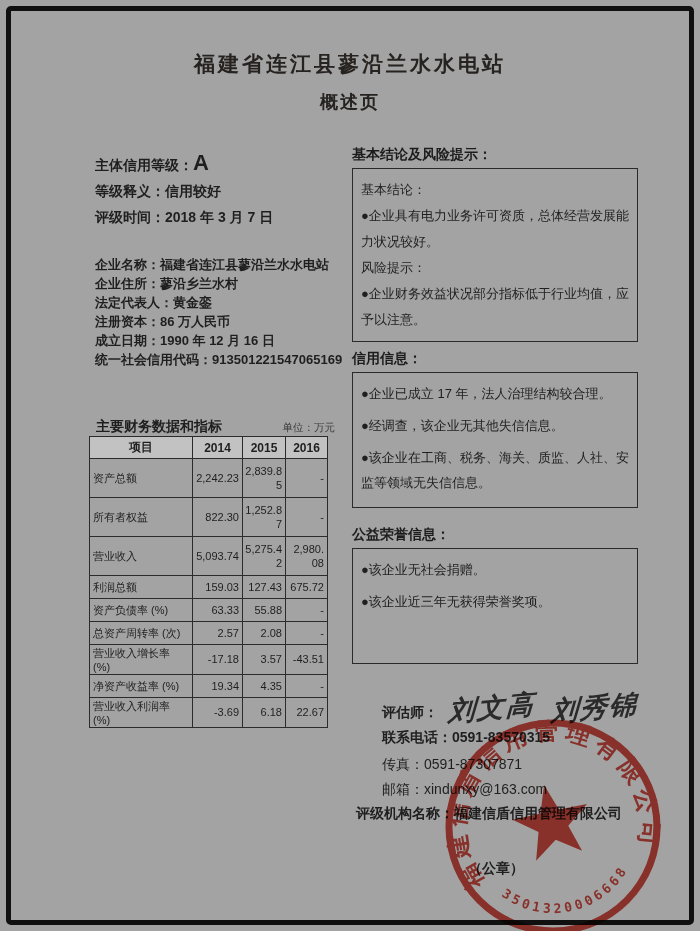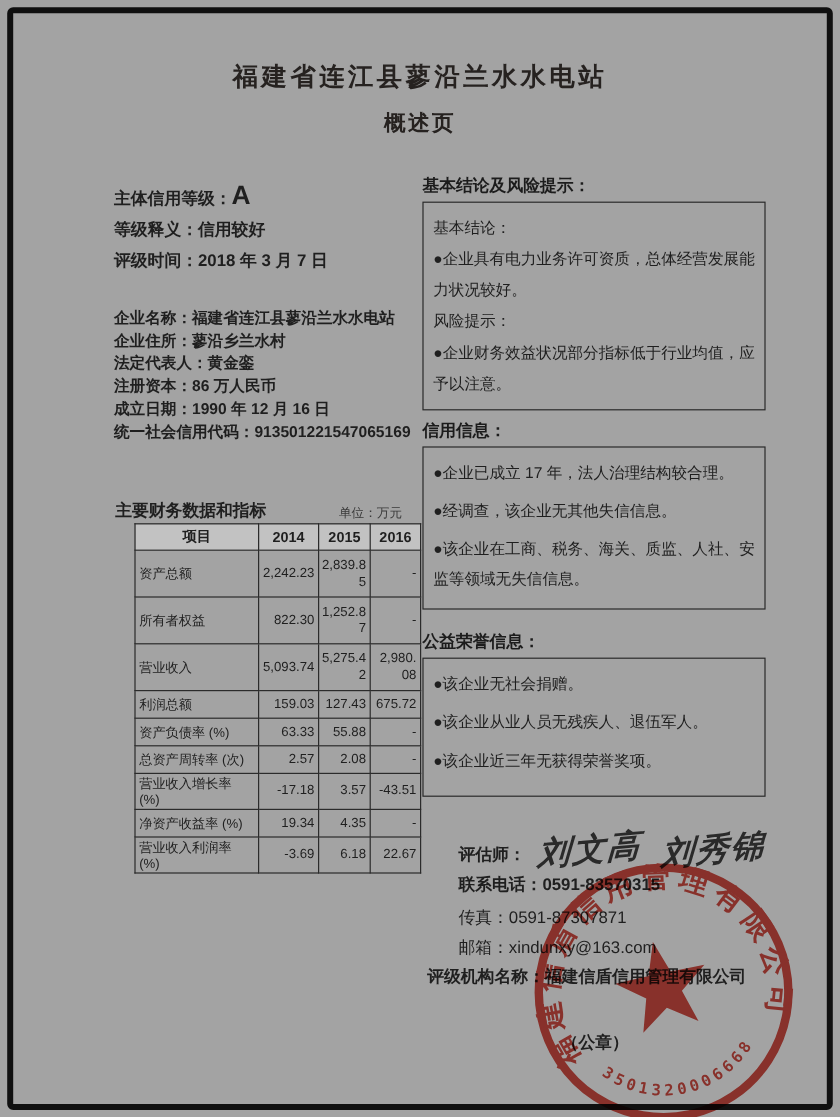--- a/index.html
+++ b/index.html
@@ -26,21 +26,21 @@
     font-size:18px;font-weight:bold;letter-spacing:2px;color:#262220;
   }
   
   .rating-block{position:absolute;left:95px;top:150px;font-size:14px;font-weight:bold;line-height:26px;}
   .rating-block .grade{font-size:22px;font-weight:bold;letter-spacing:1px;}
   .company-block{position:absolute;left:95px;top:255px;font-size:13px;font-weight:bold;line-height:19px;white-space:nowrap;}
   .fin-title-row{position:absolute;left:96px;top:417px;width:239px;}
   .fin-title{font-size:14px;font-weight:bold;}
   .fin-unit{float:right;font-size:10.5px;margin-top:4px;color:#3a3a3a;}
   table.fin{
-    position:absolute;left:112px;top:436px;border-collapse:collapse;
+    position:absolute;left:89px;top:436px;border-collapse:collapse;
     table-layout:fixed;width:238px;font-size:11px;
   }
   table.fin th,table.fin td{border:1.6px solid #2b2b2b;padding:1px 2px;vertical-align:middle;}
   table.fin th{background:#c2c2c2;font-weight:bold;font-size:12px;height:19px;}
   table.fin td.item{text-align:left;padding-left:3px;font-size:11px;}
   table.fin td.num{text-align:right;padding-right:3px;word-break:break-all;line-height:1.3;font-size:11px;}
   table.fin tr.tall td{height:36px;}
   table.fin tr.short td{height:20px;}
   .col-item{width:103px;}.col-y1{width:50px;}.col-y2{width:43px;}.col-y3{width:42px;}
   
@@ -195,21 +195,20 @@
       <div class="bullet">●企业已成立 17 年，法人治理结构较合理。</div>
       <div class="bullet">●经调查，该企业无其他失信信息。</div>
       <div class="bullet">●该企业在工商、税务、海关、质监、人社、安监等领域无失信信息。</div>
     </div>
   </div>
 
   <div class="rsec" id="sec-honor">
     <div class="rsec-header">公益荣誉信息：</div>
     <div class="rsec-box">
       <div class="bullet">●该企业无社会捐赠。</div>
-      <div class="bullet">●该企业从业人员无残疾人、退伍军人。</div>
       <div class="bullet">●该企业近三年无获得荣誉奖项。</div>
     </div>
   </div>
 
   <div class="f-line" id="f-assessor">
     <span>评估师：</span><span class="signature">刘文高</span><span class="signature">刘秀锦</span>
   </div>
   <div class="f-line" id="f-phone">
     <span>联系电话：</span><span>0591-83570315</span>
   </div>

